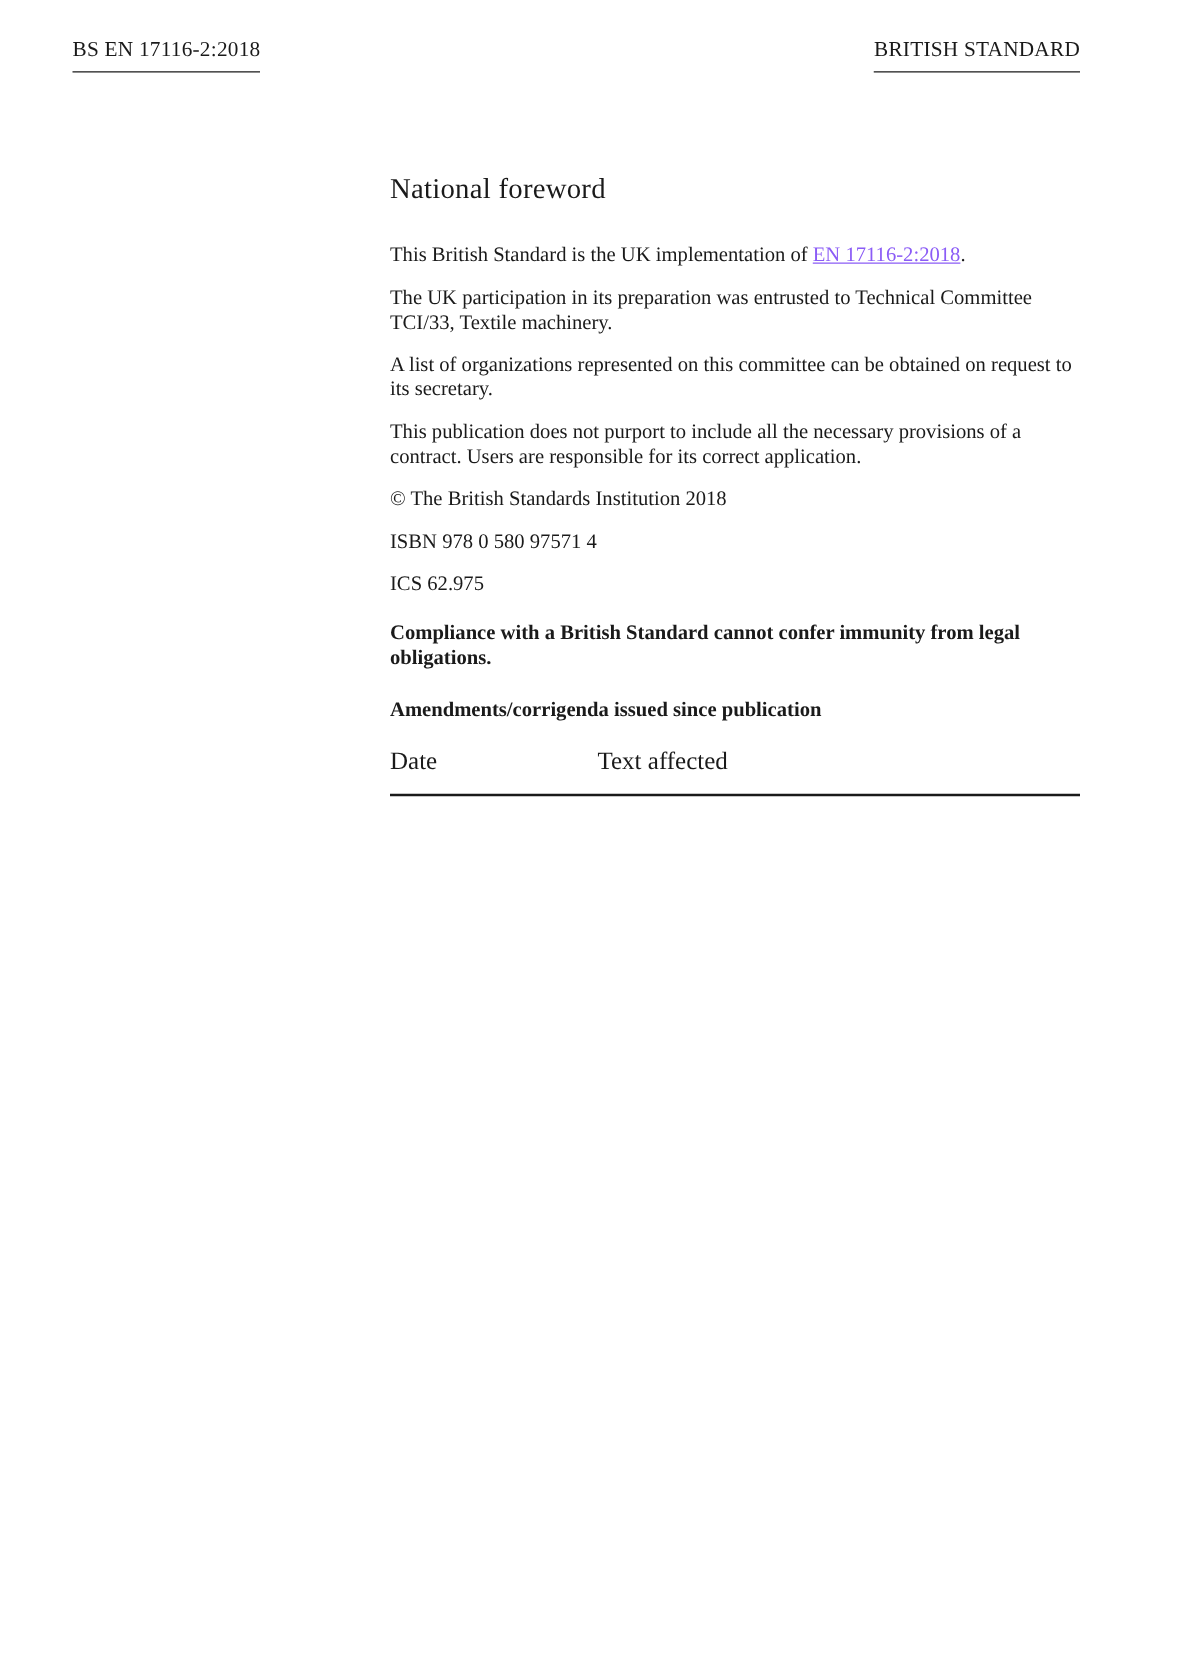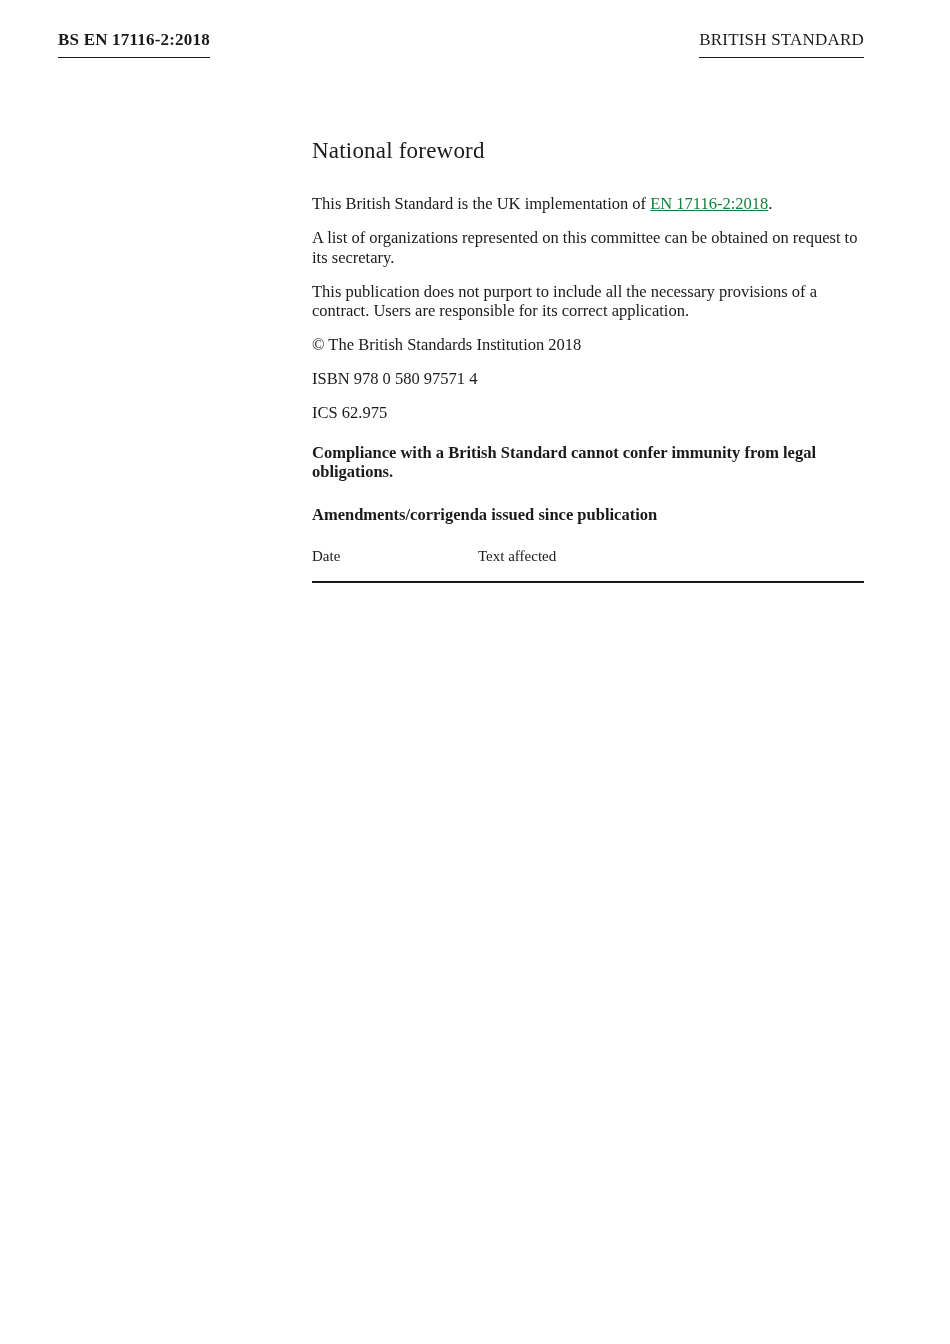--- a/index.html
+++ b/index.html
@@ -21,21 +21,21 @@
     justify-content: space-between;
     align-items: flex-end;
     padding: 30px 86px 0 58px;
   }
   .header .head-item {
     font-size: 17px;
     letter-spacing: 0.2px;
     padding-bottom: 7px;
     border-bottom: 1.5px solid #1a1a1a;
   }
-  .header .head-left { font-weight: 700; }
+  .header .head-left { font-weight: 400; }
   .header .head-right { font-weight: 400; }
 
   
   .main {
     position: absolute;
     left: 312px;
     top: 138px;
     width: 552px;
   }
   .doc-title {
@@ -55,21 +55,21 @@
     cursor: pointer;
   }
   .amend-heading {
     font-size: 16.5px;
     font-weight: 700;
     margin-top: 23px;
     margin-bottom: 22px;
   }
   .amend-table-header {
     display: flex;
-    font-size: 15px;
+    font-size: 20px;
     line-height: 19.5px;
   }
   .amend-col-date { width: 166px; }
   .amend-col-text { flex: 1; }
   .amend-rule {
     margin-top: 15px;
     border: 0;
     border-top: 2px solid #1a1a1a;
     width: 100%;
   }
@@ -81,22 +81,23 @@
 
   <div class="header">
     <span class="head-item head-left">BS EN 17116-2:2018</span>
     <span class="head-item head-right">BRITISH STANDARD</span>
   </div>
 
   <div class="main">
 
     <h1 class="doc-title">National foreword</h1>
 
-    <p class="para"><span>This British Standard is the UK implementation of </span><a class="std-link" style="color: #15803d;">EN 17116-2:2018</a><span>.</span></p>
+    <p class="para"><span>This British Standard is the UK implementation of </span><a class="std-link" style="color: #8b5cf6;">EN 17116-2:2018</a><span>.</span></p>
 
+    <p class="para">The UK participation in its preparation was entrusted to Technical Committee TCI/33, Textile machinery.</p>
 
     <p class="para">A list of organizations represented on this committee can be obtained on request to its secretary.</p>
 
     <p class="para">This publication does not purport to include all the necessary provisions of a contract. Users are responsible for its correct application.</p>
 
     <p class="para"><span>© The British Standards Institution 2018</span><br></p>
 
     <p class="para">ISBN 978 0 580 97571 4</p>
 
     <p class="para">ICS 62.975</p>

